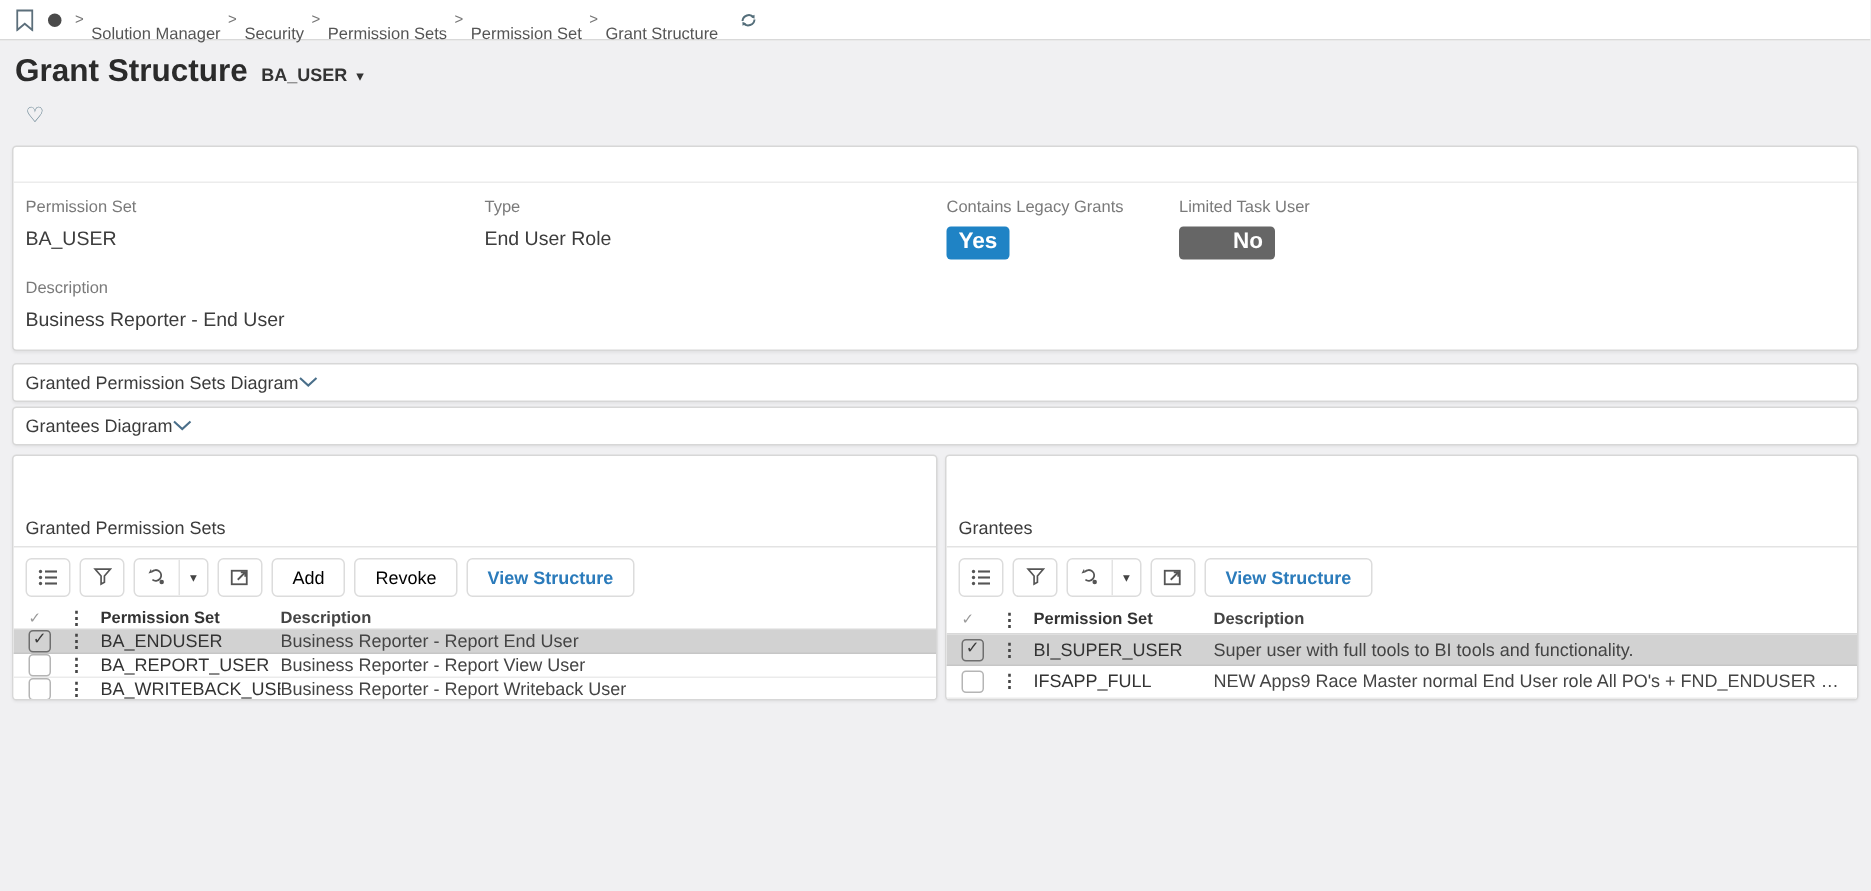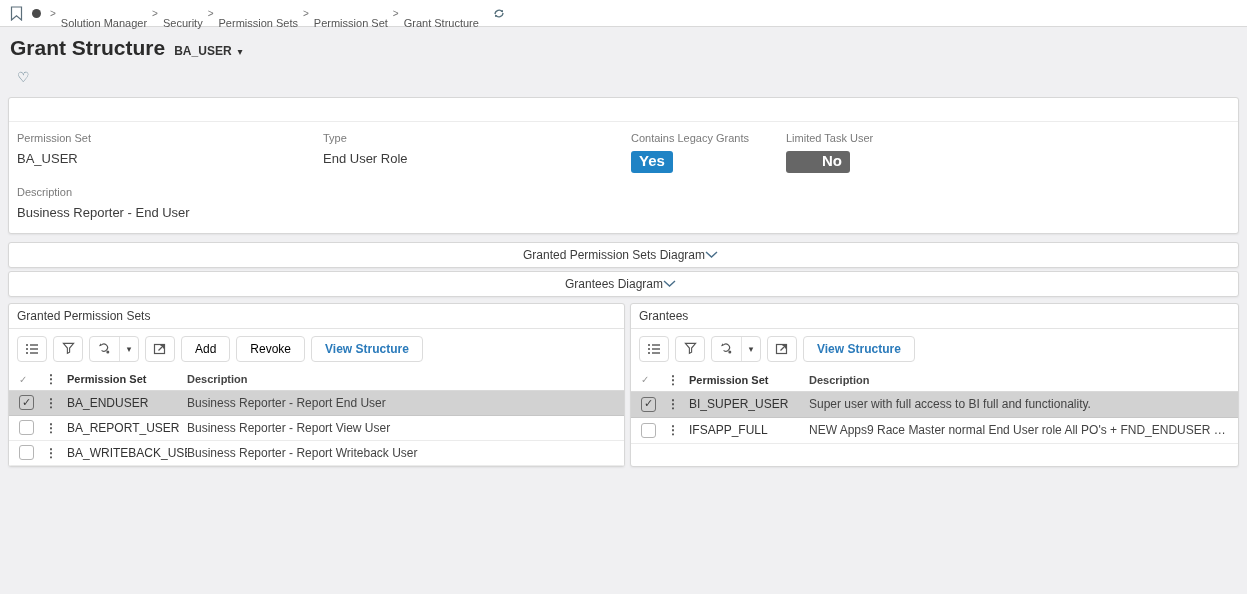--- a/index.html
+++ b/index.html
@@ -43,35 +43,35 @@
   .desc-row { margin-top:13px; }
   .badge {
     display:inline-block; font-size:15px; font-weight:bold; color:#fff;
     padding:2px 8px 3px 8px; border-radius:3px; line-height:1.1;
   }
   .badge-yes { background:#1f83c5; }
   .badge-no  { background:#666666;padding-left:36px; }
   
   .section-bar {
     margin:0 8px; background:#fff; border:1px solid #d7d7d7; border-radius:3px;
-    height:26px; display:flex; align-items:center; justify-content:center;
+    height:26px; display:flex; align-items:center; justify-content:flex-start;
     padding:0 14px 0 8px; font-size:12px; color:#3c3c3c; cursor:pointer;
     box-shadow:0 1px 2px rgba(0,0,0,.05);
   }
   .section-bar.first { margin-top:8px; }
   .section-bar.second { margin-top:3px; }
   
   .panels { display:flex; gap:5px; margin:6px 8px 0 8px; height:164px; }
   .panel {
     background:#fff; border:1px solid #d7d7d7; border-radius:3px; overflow:hidden;
     display:flex; flex-direction:column; box-shadow:0 1px 2px rgba(0,0,0,.06);
   }
   .panel-left { width:617px; flex:none; }
   .panel-right { flex:1; }
-  .panel-title { font-size:12px; color:#3c3c3c; padding:5px 8px; border-bottom:1px solid #e3e3e3; }
+  .panel-title { font-size:12px; color:#3c3c3c; padding:5px 8px; border-bottom:1px solid #e3e3e3;margin-top:36px; }
   .toolbar { display:flex; align-items:center; gap:6px; padding:7px 8px; }
   .tool-btn {
     height:26px; min-width:30px; background:#fff; border:1px solid #dcdcdc; border-radius:4px;
     display:flex; align-items:center; justify-content:center; cursor:pointer; color:#555;
   }
   .split-btn { display:flex; height:26px; border:1px solid #dcdcdc; border-radius:4px; background:#fff; overflow:hidden; }
   .split-main { width:29px; display:flex; align-items:center; justify-content:center; cursor:pointer; }
   .split-caret { width:19px; display:flex; align-items:center; justify-content:center; border-left:1px solid #e3e3e3; cursor:pointer; font-size:9px; color:#444; }
   .text-btn {
     height:26px; padding:0 13px; background:#fff; border:1px solid #dcdcdc; border-radius:4px;
@@ -311,21 +311,21 @@
       <span class="cell-desc">Description</span>
     </div>
     <div class="trow selected">
       <span class="cell-check">
           <span class="checkbox checked">
             <span class="check-glyph">✓</span>
           </span>
         </span>
       <span class="cell-kebab">⋮</span>
       <span class="cell-name">BI_SUPER_USER</span>
-      <span class="cell-desc">Super user with full access to BI full and functionality.</span>
+      <span class="cell-desc">Super user with full tools to BI tools and functionality.</span>
     </div>
     <div class="trow">
       <span class="cell-check">
           <span class="checkbox"></span>
         </span>
       <span class="cell-kebab">⋮</span>
       <span class="cell-name">IFSAPP_FULL</span>
       <span class="cell-desc">NEW Apps9 Race Master normal End User role All PO's + FND_ENDUSER and all Permissionsets ...</span>
     </div>
   </div>

